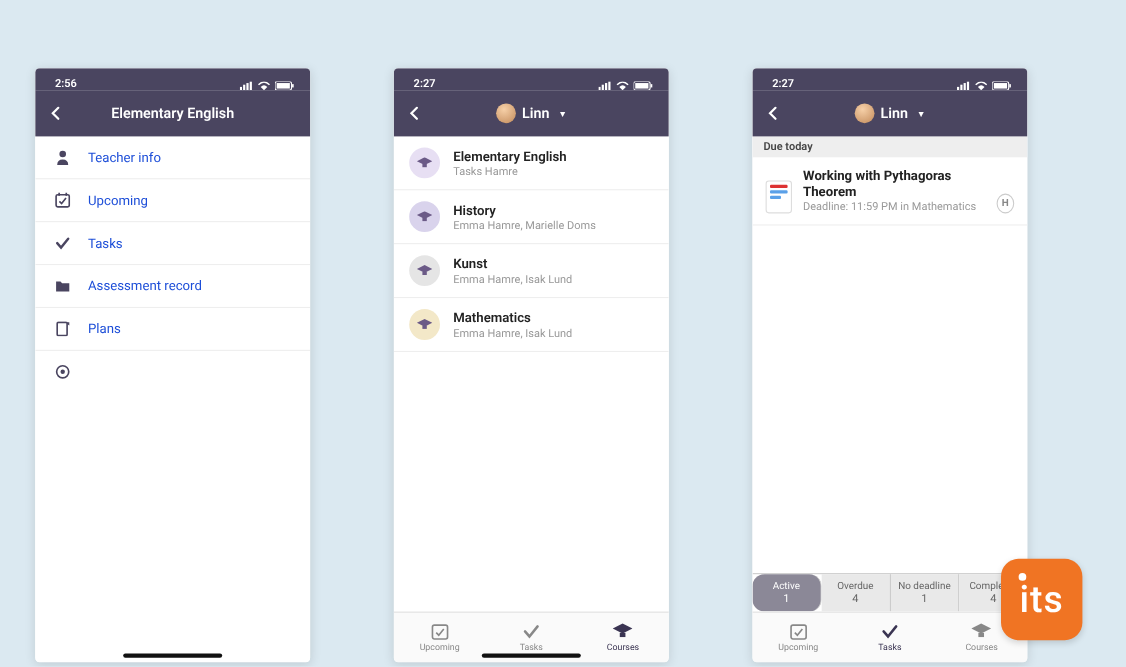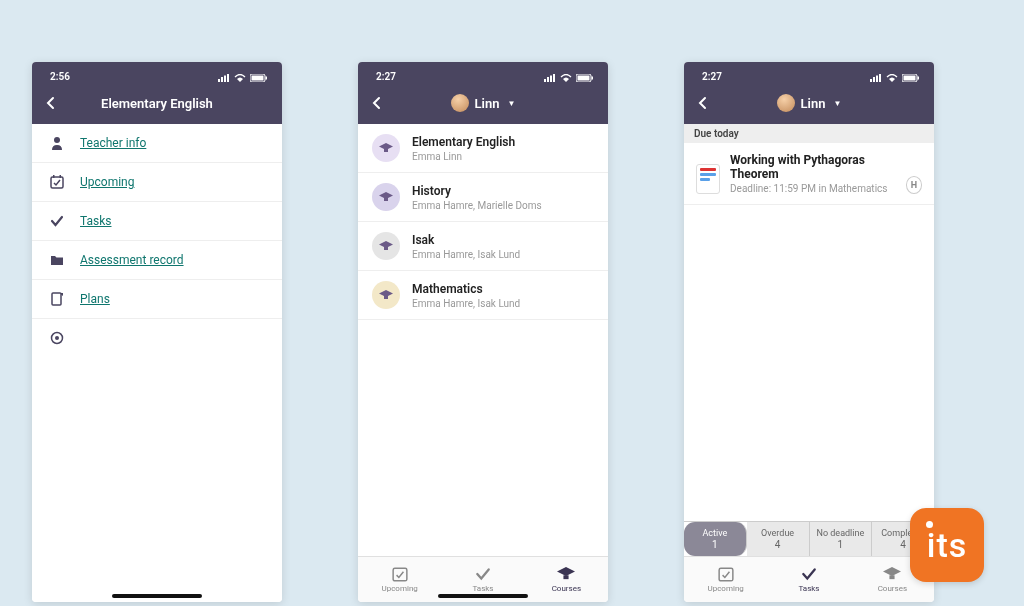--- a/index.html
+++ b/index.html
@@ -79,22 +79,21 @@
 
   
   .menu-list { }
   .menu-item {
     display: flex;
     align-items: flex-end;
     gap: 14px;
     padding: 12px 16px;
     border-bottom: 1px solid #eee;
     font-size: 12px;
-    color: #0f766e;
-    text-decoration: underline;
+    color: #1d4ed8;
   }
   .menu-item .mi-icon { width: 18px; color: #4a4560; display:flex; justify-content:center; }
 
   
   .course-item {
     display: flex;
     align-items: center;
     gap: 12px;
     padding: 10px 14px;
     border-bottom: 1px solid #eee;
@@ -332,21 +331,21 @@
       <div>
         <div class="course-item">
           <span class="course-icon" style="background:#e7dff3">
               <svg width="14" height="10" viewBox="0 0 14 10">
                 <path d="M7 0 L14 3.5 L7 7 L0 3.5 Z" fill="#6b5a87"></path>
                 <rect x="5" y="6" width="4" height="3" fill="#6b5a87"></rect>
               </svg>
             </span>
           <div class="course-text">
             <div class="t">Elementary English</div>
-            <div class="s">Emma Linn</div>
+            <div class="s">Tasks Hamre</div>
           </div>
         </div>
         <div class="course-item">
           <span class="course-icon" style="background:#d9d3ec">
               <svg width="14" height="10" viewBox="0 0 14 10">
                 <path d="M7 0 L14 3.5 L7 7 L0 3.5 Z" fill="#6b5a87"></path>
                 <rect x="5" y="6" width="4" height="3" fill="#6b5a87"></rect>
               </svg>
             </span>
           <div class="course-text">
@@ -355,21 +354,21 @@
           </div>
         </div>
         <div class="course-item">
           <span class="course-icon" style="background:#e5e5e5">
               <svg width="14" height="10" viewBox="0 0 14 10">
                 <path d="M7 0 L14 3.5 L7 7 L0 3.5 Z" fill="#6b5a87"></path>
                 <rect x="5" y="6" width="4" height="3" fill="#6b5a87"></rect>
               </svg>
             </span>
           <div class="course-text">
-            <div class="t">Isak</div>
+            <div class="t">Kunst</div>
             <div class="s">Emma Hamre, Isak Lund</div>
           </div>
         </div>
         <div class="course-item">
           <span class="course-icon" style="background:#f3e8c8">
               <svg width="14" height="10" viewBox="0 0 14 10">
                 <path d="M7 0 L14 3.5 L7 7 L0 3.5 Z" fill="#6b5a87"></path>
                 <rect x="5" y="6" width="4" height="3" fill="#6b5a87"></rect>
               </svg>
             </span>

